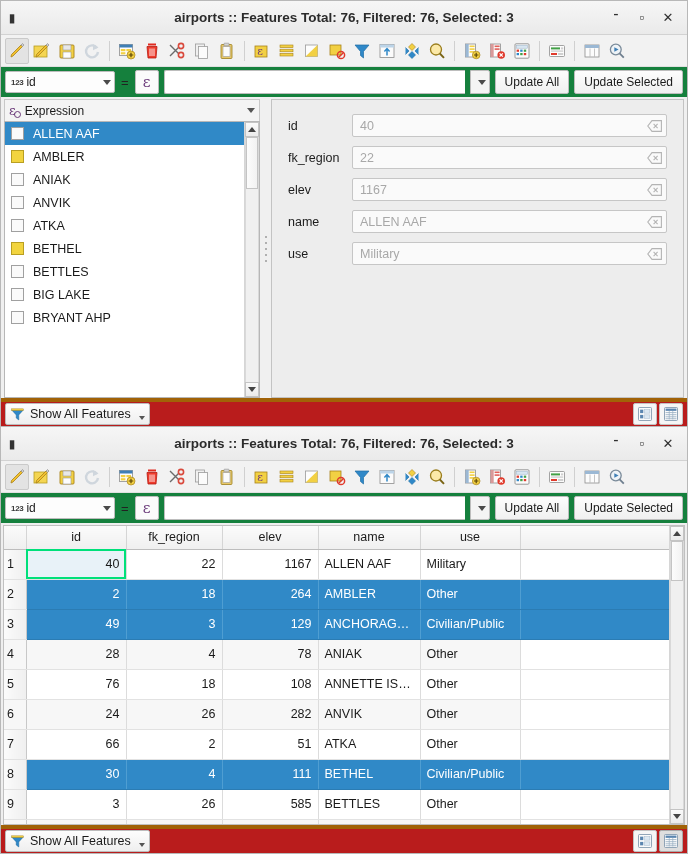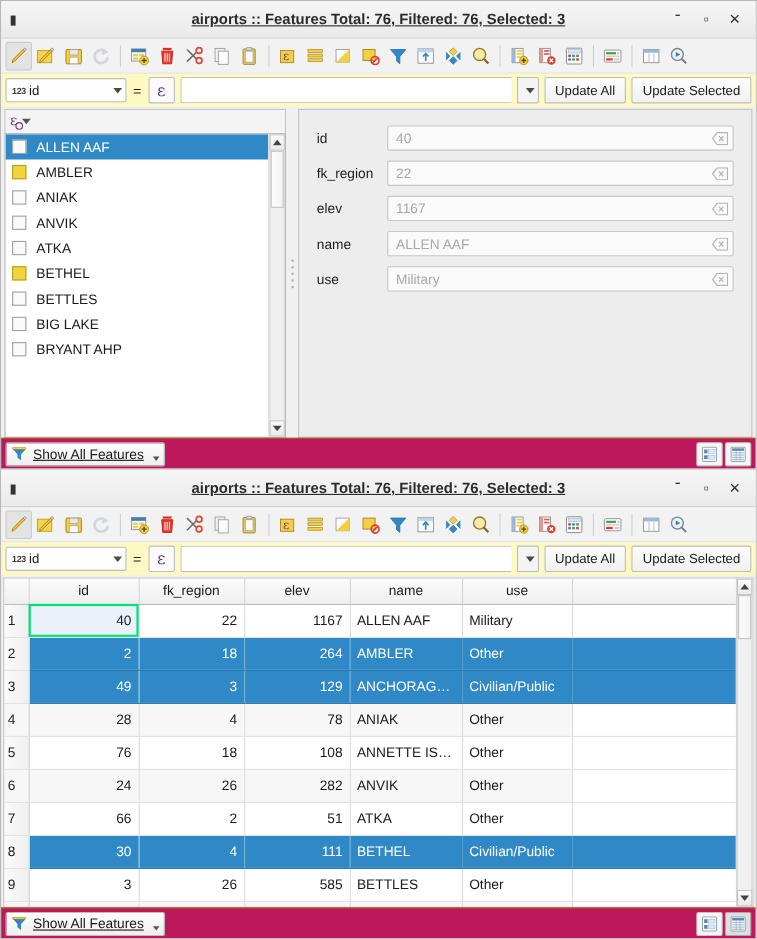--- a/index.html
+++ b/index.html
@@ -37,21 +37,20 @@
     user-select: none;
   }
   .tb-title {
     position: absolute;
     left: 0; right: 0;
     text-align: center;
     font-size: 13.5px;
     font-weight: bold;
     color: #2b2b2b;
     pointer-events: none;
-    text-decoration: underline;
   }
   .tb-btns {
     margin-left: auto;
     display: flex;
     align-items: center;
     gap: 0px;
     padding-right: 6px;
     z-index: 2;
   }
   .tb-btn {
@@ -88,21 +87,21 @@
     width: 1px; height: 20px;
     background: #d0d0d0;
     margin: 0 4px;
     flex: 0 0 1px;
   }
 
   
   .exprbar {
     height: 30px;
     flex: 0 0 30px;
-    background: #fef9c3;
+    background: #15803d;
     display: flex;
     align-items: center;
     padding: 0 4px;
     gap: 5px;
   }
   .fieldsel {
     width: 110px; height: 22px;
     background: #fdfdfd;
     border: 1px solid #bdbdbd;
     border-radius: 2px;
@@ -354,26 +353,25 @@
     position: relative;
     flex: 0 0 15px;
     cursor: default;
   }
   .clr-icon svg { display: block; }
 
   
   .statusbar {
     height: 28px;
     flex: 0 0 28px;
-    background: #be185d;
-    border-top: 1px solid #a16207;
+    background: #b91c1c;
+    border-top: 4px solid #a16207;
     display: flex;
     align-items: center;
     padding: 0 4px;
-    text-decoration: underline;
   }
   .sbtn {
     height: 22px;
     background: linear-gradient(180deg,#fdfdfd,#efefef);
     border: 1px solid #bcbcbc;
     border-radius: 2px;
     display: flex;
     align-items: center;
     gap: 5px;
     padding: 0 4px 0 4px;
@@ -709,20 +707,21 @@
       <span class="caret"></span>
     </div>
     <div class="ubtn">Update All</div>
     <div class="ubtn">Update Selected</div>
   </div>
 
   <div class="formbody">
     <div class="leftpane">
       <div class="exprheader">
         <span class="eh-eps">ε</span>
+        <span class="eh-label">Expression</span>
         <span class="eh-caret"></span>
       </div>
       <div class="featlist">
         <div class="fl-items" id="fl-items">
             <div class="fl-row sel">
               <span class="fl-chk"></span>
               <span>ALLEN AAF</span>
             </div>
             <div class="fl-row">
               <span class="fl-chk yellow"></span>

